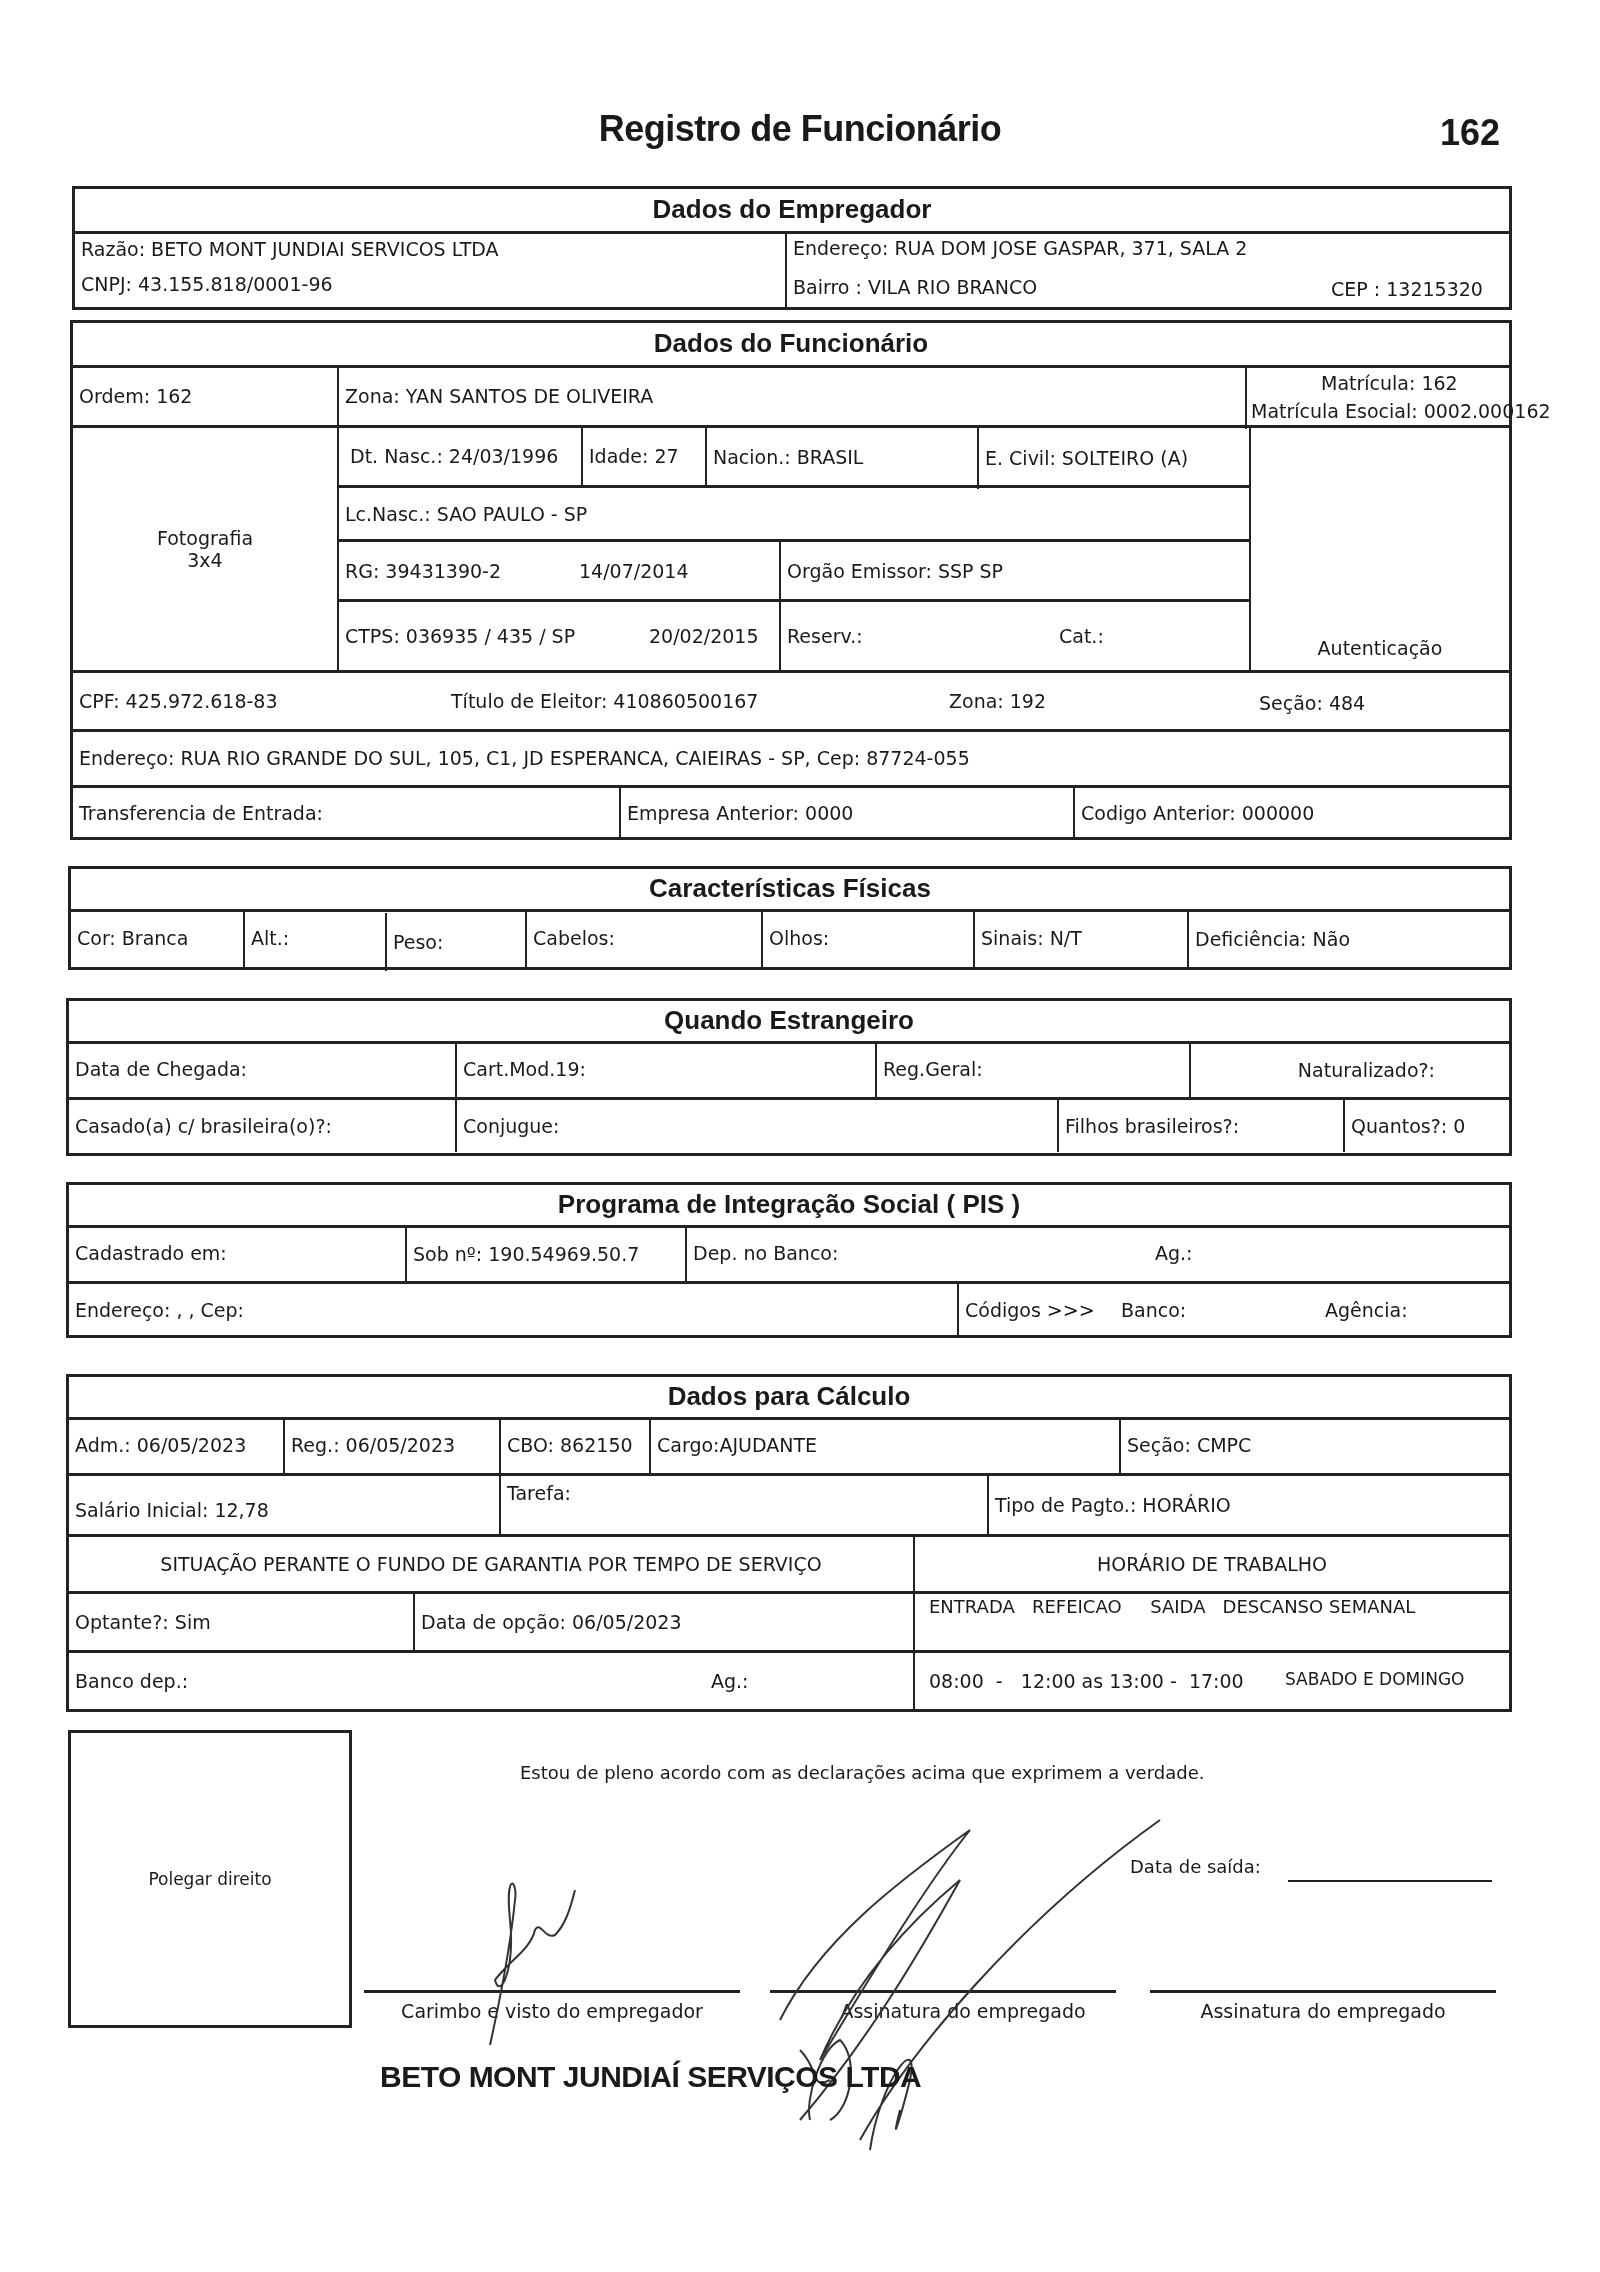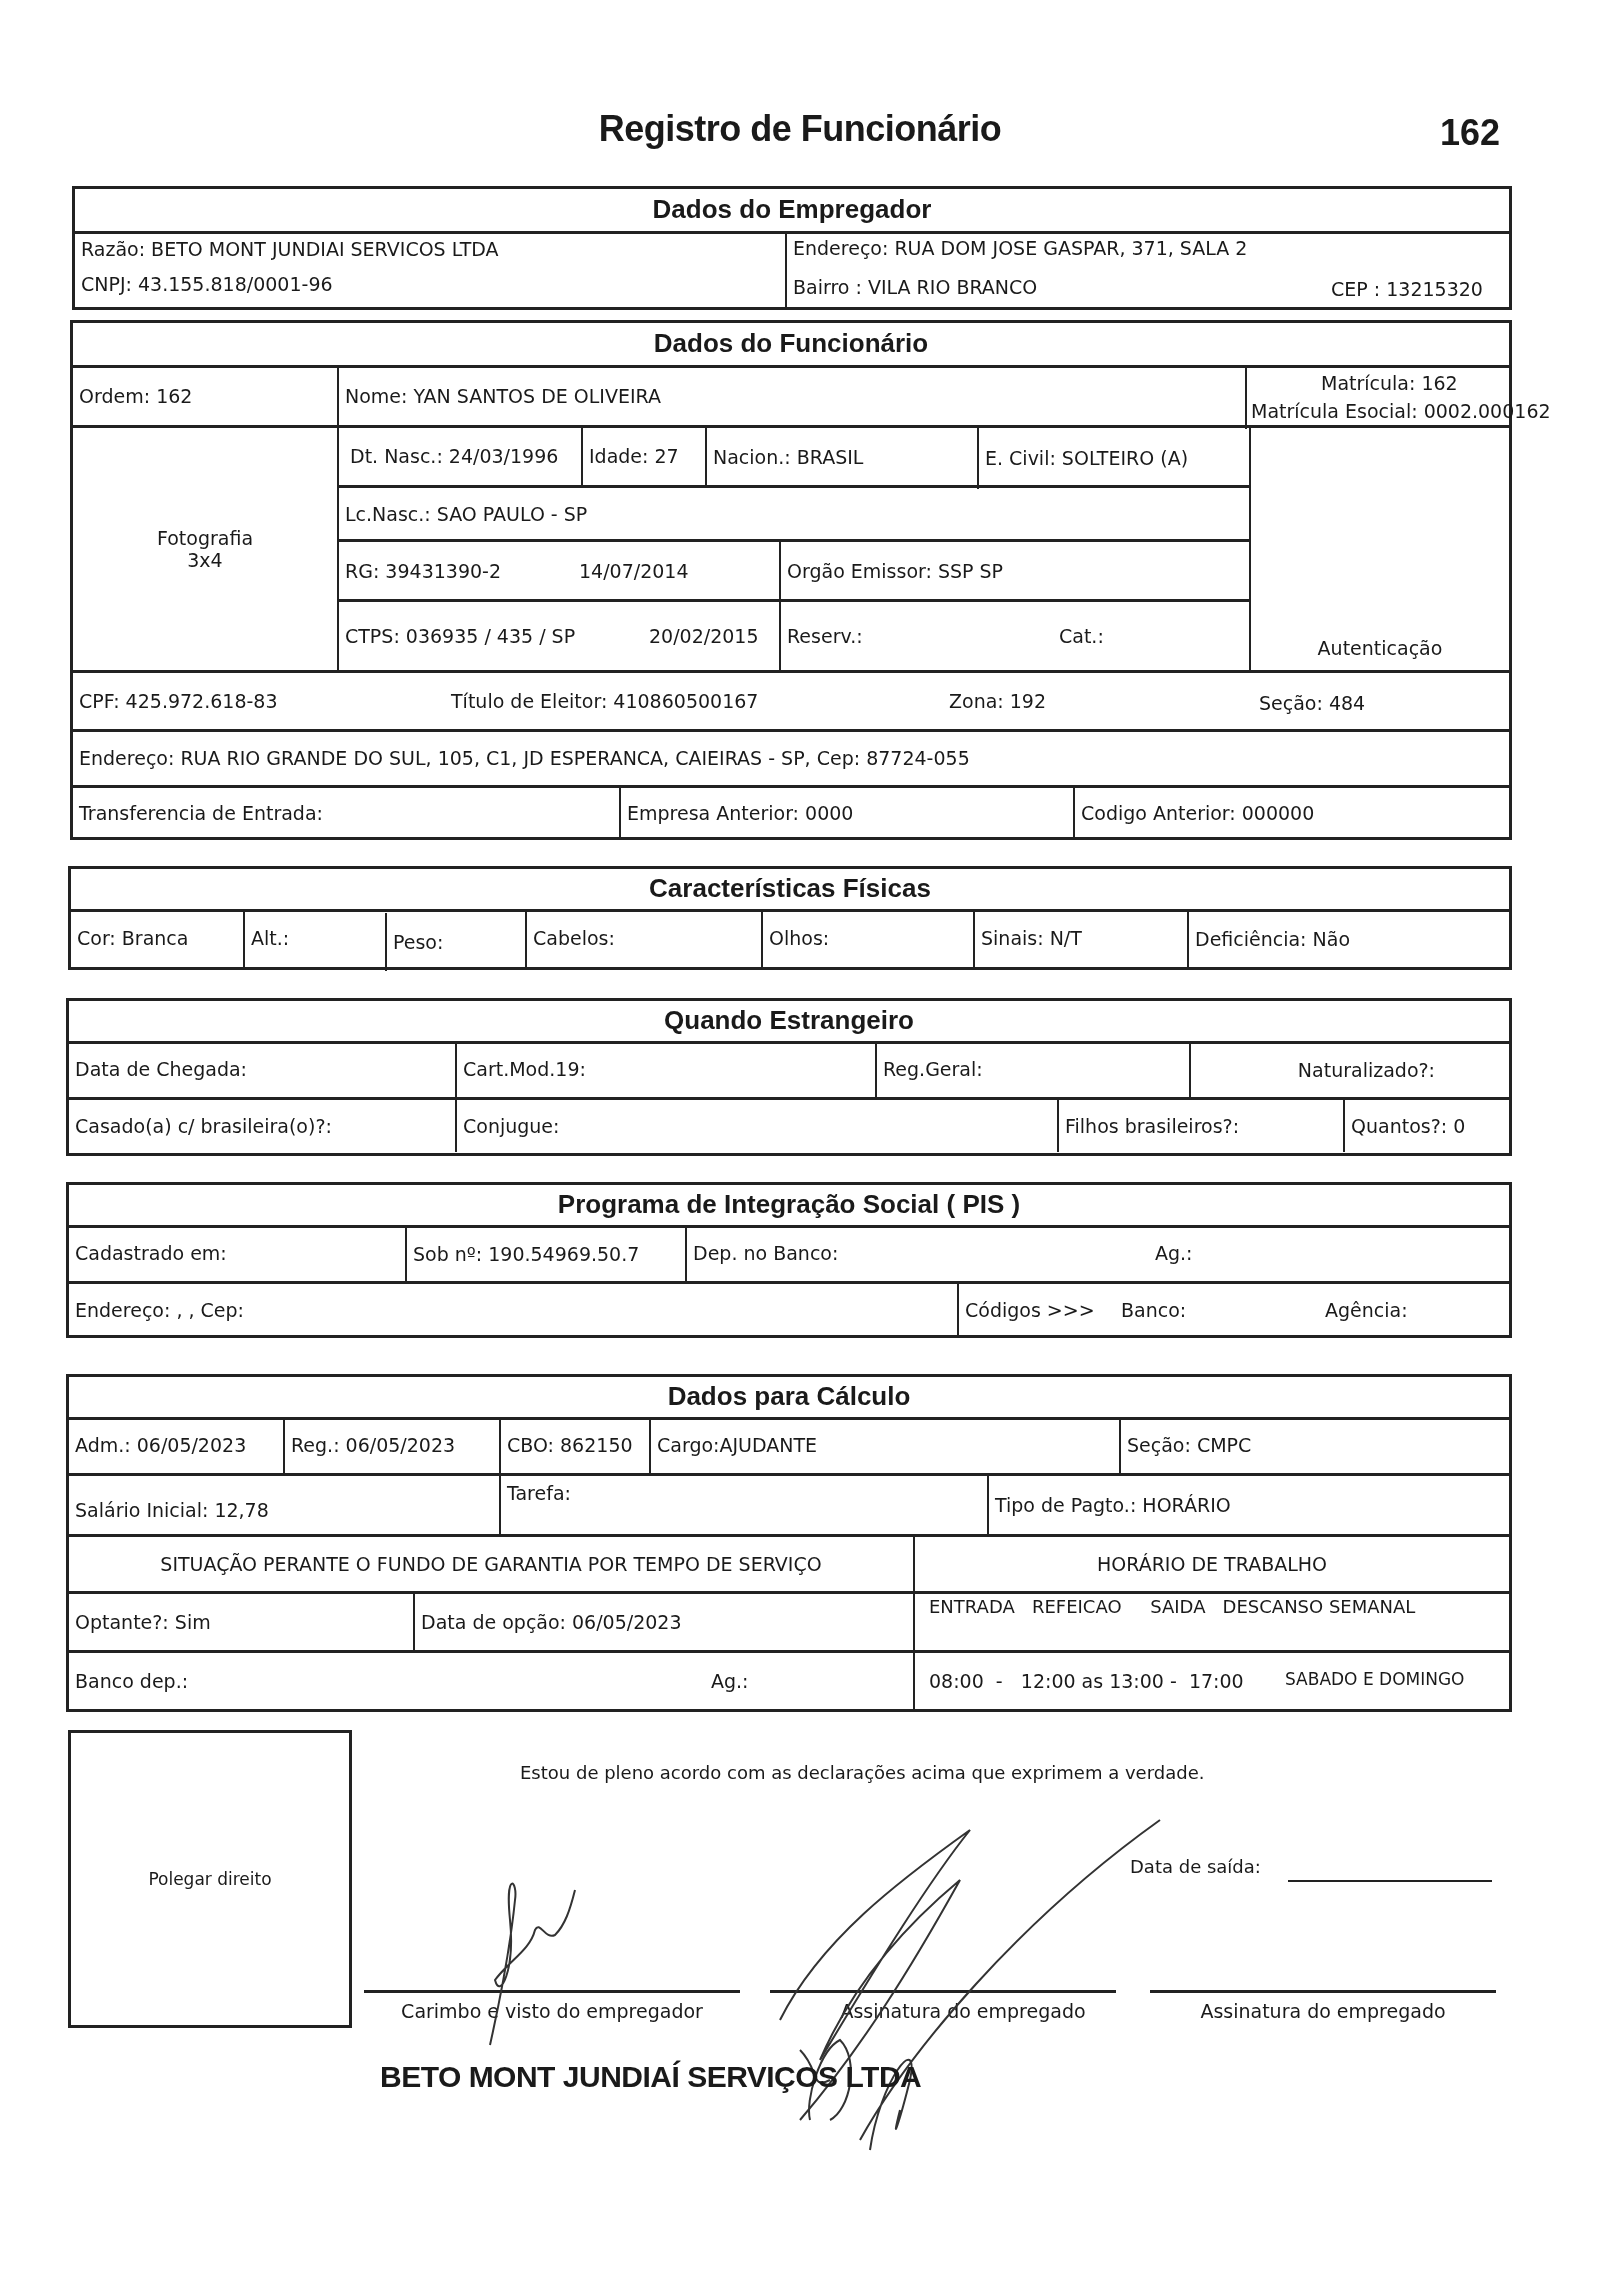--- a/index.html
+++ b/index.html
@@ -29,21 +29,21 @@
   <div class="cell" style="left:0; top:76px; width:710px; height:38px;">CNPJ: 43.155.818/0001-96</div>
   <div class="cell bl" style="left:710px; top:42px; width:724px; height:76px; align-items:flex-start; padding-top:6px;">Endereço: RUA DOM JOSE GASPAR, 371, SALA 2</div>
   <div class="cell" style="left:712px; top:80px; width:400px; height:36px;">Bairro : VILA RIO BRANCO</div>
   <div class="cell" style="left:1250px; top:82px; width:180px; height:36px;">CEP : 13215320</div>
 </div>
 
 <div class="box" style="left:70px; top:320px; width:1442px; height:520px;">
   <div class="sec-head" style="height:42px; line-height:40px;">Dados do Funcionário</div>
 
   <div class="cell" style="left:0; top:42px; width:264px; height:62px;">Ordem: 162</div>
-  <div class="cell bl" style="left:264px; top:42px; width:908px; height:62px;">Nome: YAN SANTOS DE OLIVEIRA</div>
+  <div class="cell bl" style="left:264px; top:42px; width:908px; height:62px;">Zona: YAN SANTOS DE OLIVEIRA</div>
   <div class="cell bl" style="left:1172px; top:42px; width:264px; height:64px; flex-direction:column; align-items:flex-start; justify-content:center; padding-left:4px;">
     <span style="margin-left:70px;">Matrícula: 162</span>
     <span style="margin-top:6px;">Matrícula Esocial: 0002.000162</span>
   </div>
   <div style="position:absolute; left:0; right:0; top:102px; border-top:3px solid #222;"></div>
 
   <div class="cell center" style="left:0; top:104px; width:264px; height:244px; flex-direction:column;">
     <span>Fotografia</span>
     <span>3x4</span>
   </div>

